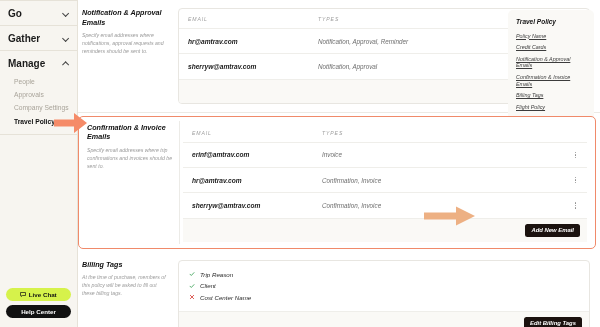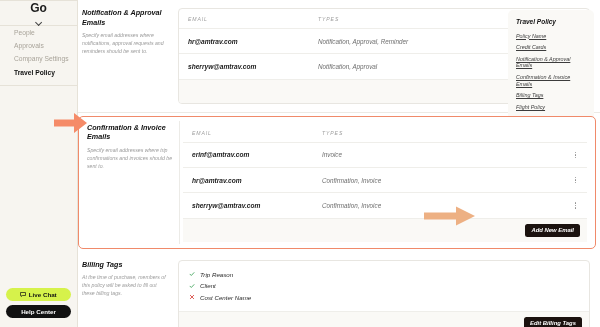--- a/index.html
+++ b/index.html
@@ -32,23 +32,22 @@
   .logo-sub {
     font-size: 4.4px; color: #5c5c5c; letter-spacing: 0.18px;
     margin-top: 1px; text-align: center;
   }
   .nav-group {
     border-top: 1px solid #e6e2d8;
     padding: 0 8px;
   }
   .nav-top {
     height: 24px; display: flex; align-items: center; justify-content: space-between;
-    font-size: 12px; font-weight: 700; color: #1b1b1b;
+    font-size: 10px; font-weight: 700; color: #1b1b1b;
     cursor: pointer;
-    flex-direction: column;
   }
   .chev {
     width: 7px; height: 7px; position: relative; flex: 0 0 7px;
   }
   .chev::before {
     content: ""; position: absolute; left: 0.5px; top: 1.5px;
     width: 4.2px; height: 4.2px;
     border-right: 1.1px solid #444; border-bottom: 1.1px solid #444;
     transform: rotate(45deg);
   }
@@ -159,22 +158,32 @@
 
 
     <div class="nav-group">
       <div class="nav-top">
         <span>Go</span>
         <span class="chev"></span>
       </div>
     </div>
 
 
-
     <div class="nav-group">
+      <div class="nav-top">
+        <span>Gather</span>
+        <span class="chev"></span>
+      </div>
+    </div>
+
+    <div class="nav-group">
+      <div class="nav-top">
+        <span>Manage</span>
+        <span class="chev up"></span>
+      </div>
       <div class="subnav">
         <div class="subnav-item">People</div>
         <div class="subnav-item">Approvals</div>
         <div class="subnav-item">Company Settings</div>
         <div class="subnav-item active">Travel Policy</div>
       </div>
     </div>
 
     <div class="sidebar-spacer"></div>
 

